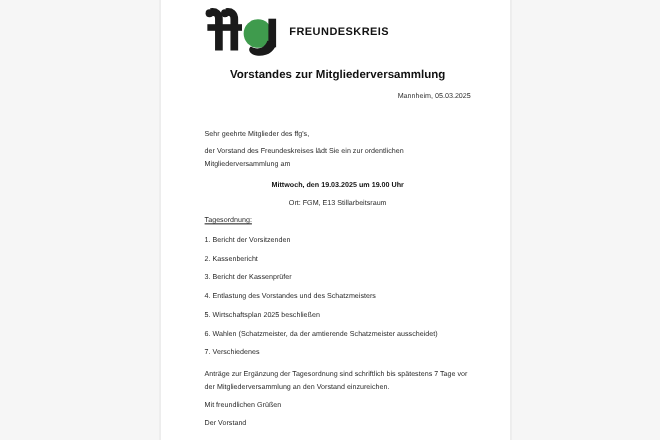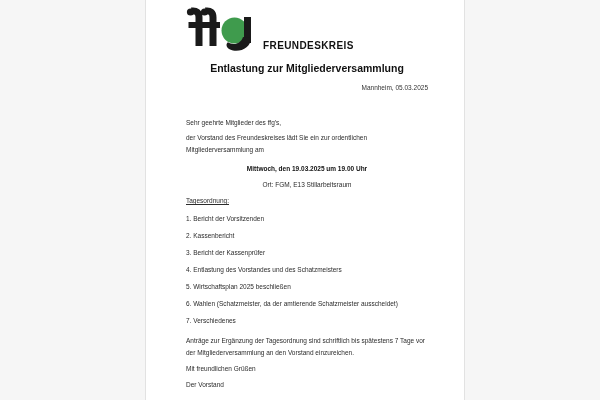--- a/index.html
+++ b/index.html
@@ -14,21 +14,21 @@
     width:320px;height:400px;
     background:#ffffff;
     border-left:1px solid #e2e2e2;
     border-right:1px solid #e2e2e2;
     box-sizing:border-box;
     padding:4px 36px 0 40px;
     color:#2b2b2b;
     font-size:6.5px;
     line-height:9px;
   }
-  .header{display:flex;align-items:flex-end;gap:9px;height:47px;}
+  .header{display:flex;align-items:center;gap:9px;height:47px;}
   .logo{flex:0 0 auto;}
   .org{
     margin-top:4px;
     font-weight:bold;
     font-size:10px;
     line-height:11.5px;
     letter-spacing:0.4px;
     color:#121212;
     white-space:nowrap;
   }
@@ -85,21 +85,21 @@
 
       <rect class="logo-black" x="58" y="13" width="7" height="26" fill="#1a1a1a"></rect>
 
       <path class="logo-black" d="M65,34 C65,43 56,48 47,46.5 C40.5,45.4 39,40.5 42,38.3 C47,41.5 54.5,40.5 57,33 Z" fill="#1a1a1a"></path>
     </svg>
     <div class="org">
       <div>FREUNDESKREIS</div>
     </div>
   </div>
 
-  <div class="title">Entlastung zur Mitgliederversammlung</div>
+  <div class="title">Vorstandes zur Mitgliederversammlung</div>
 
   <div class="dateline">Mannheim, 05.03.2025</div>
 
   <p class="block salutation">Sehr geehrte Mitglieder des ffg's,</p>
 
   <p class="block intro"><span>der Vorstand des Freundeskreises lädt Sie ein zur ordentlichen</span><br>
   <span>Mitgliederversammlung am</span></p>
 
   <div class="meeting">Mittwoch, den 19.03.2025 um 19.00 Uhr</div>
 

